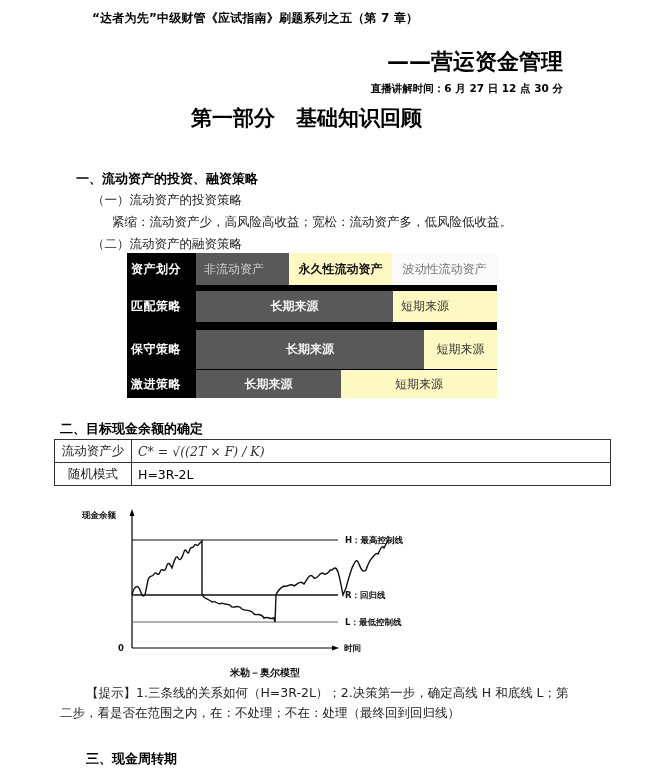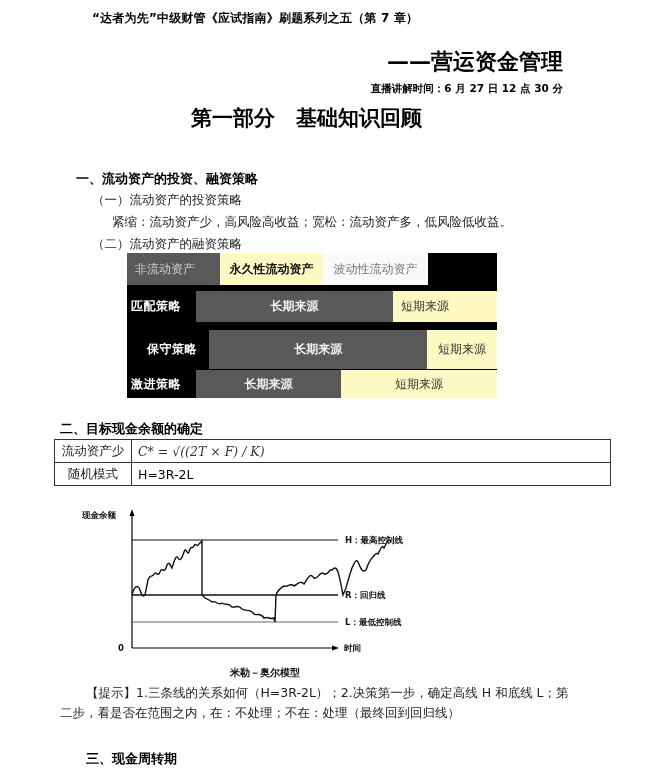--- a/index.html
+++ b/index.html
@@ -41,30 +41,31 @@
 <div class="abs live">直播讲解时间：6 月 27 日 12 点 30 分</div>
 <div class="abs part">第一部分　基础知识回顾</div>
 
 <div class="abs h1" style="left:76px; top:170px;">一、流动资产的投资、融资策略</div>
 <div class="abs body-text" style="left:92px; top:192px;">（一）流动资产的投资策略</div>
 <div class="abs body-text" style="left:112px; top:214px;">紧缩：流动资产少，高风险高收益；宽松：流动资产多，低风险低收益。</div>
 <div class="abs body-text" style="left:92px; top:236px;">（二）流动资产的融资策略</div>
 
 <div class="strat">
   <div class="srow" style="top:0; height:32px;">
+    <div class="slabel">资产划分</div>
     <div class="seg hdrgray" style="width:93px;">非流动资产</div>
     <div class="seg white bold" style="width:103px;">永久性流动资产</div>
     <div class="seg offwhite" style="width:105px;">波动性流动资产</div>
   </div>
   <div class="srow" style="top:38px; height:31px;">
     <div class="slabel">匹配策略</div>
     <div class="seg gray" style="width:197px;">长期来源</div>
     <div class="seg white" style="width:104px; justify-content:flex-start; padding-left:8px;">短期来源</div>
   </div>
-  <div class="srow" style="top:77px; height:39px;padding-left:16px;">
+  <div class="srow" style="top:77px; height:39px;">
     <div class="slabel">保守策略</div>
     <div class="seg gray" style="width:228px;">长期来源</div>
     <div class="seg white" style="width:73px;">短期来源</div>
   </div>
   <div class="srow" style="top:117px; height:28px;">
     <div class="slabel">激进策略</div>
     <div class="seg gray" style="width:145px;">长期来源</div>
     <div class="seg white" style="width:156px;">短期来源</div>
   </div>
 </div>

